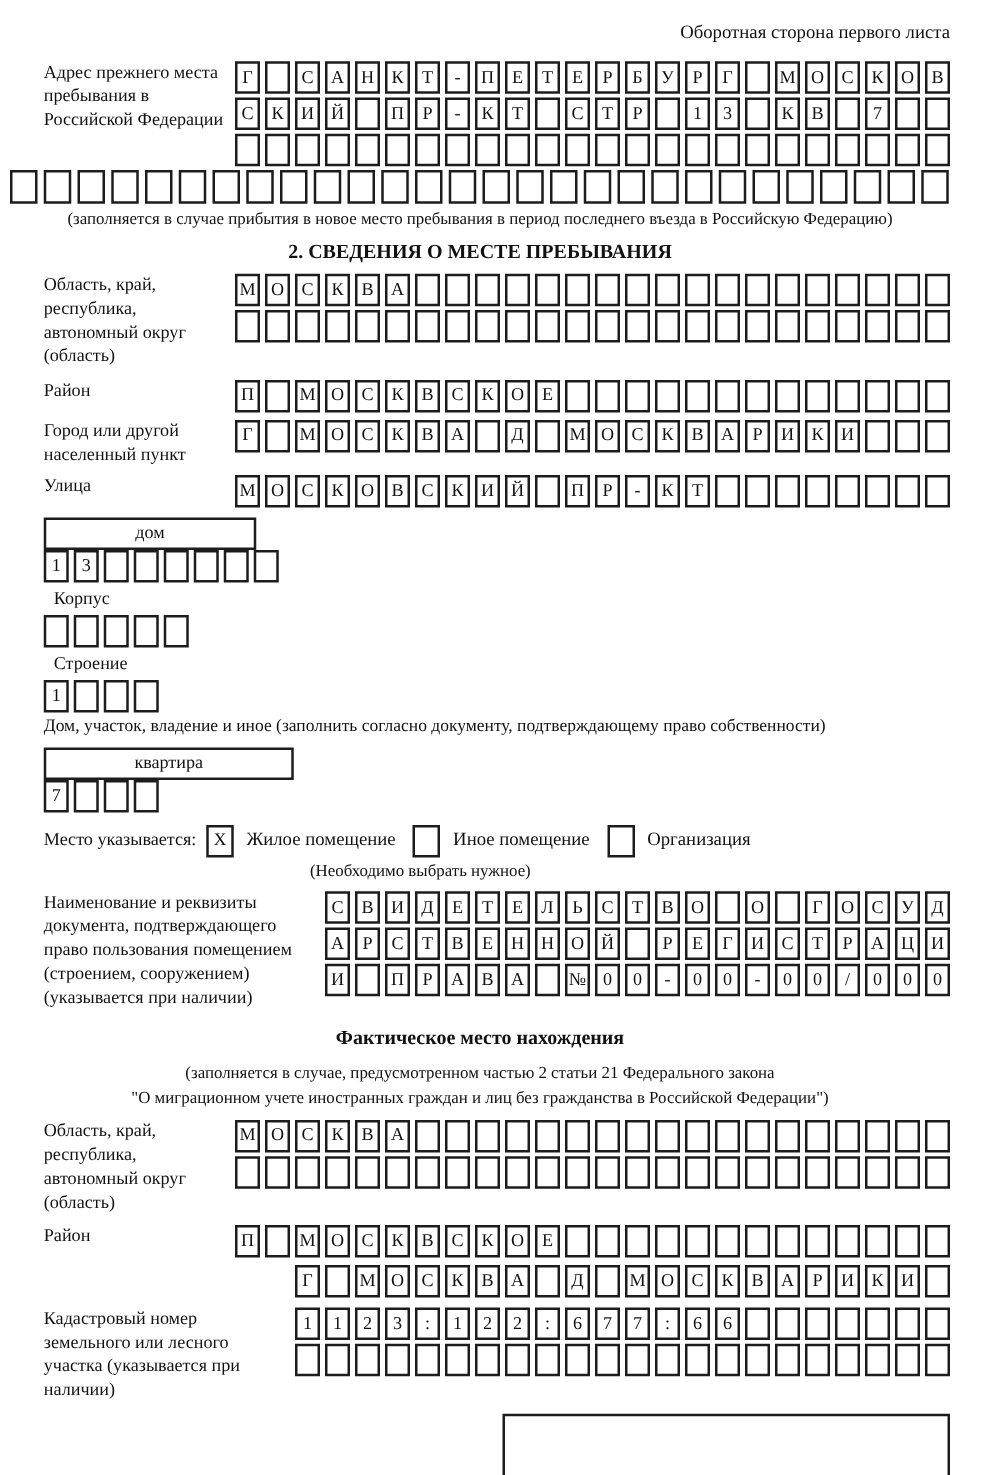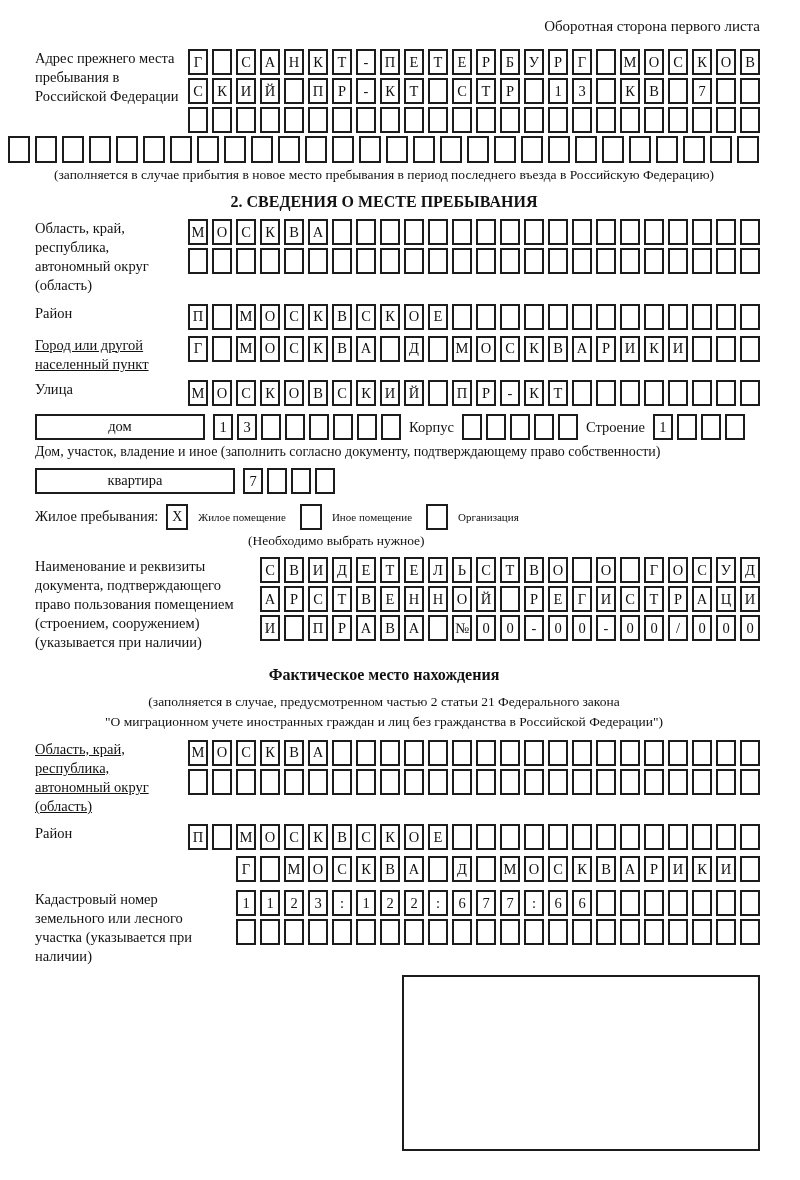--- a/index.html
+++ b/index.html
@@ -1,42 +1,42 @@
 <!DOCTYPE html>
 <html><head>
 <meta charset="utf-8">
 <style>
   html,body{margin:0;padding:0;background:#fff;}
   body{width:800px;font-family:"Liberation Serif","DejaVu Serif",serif;color:#111;}
   .sheet{width:800px;box-sizing:border-box;padding:18px 40px 10px 8px;}
   .back-note{text-align:right;font-size:15px;margin-bottom:14px;}
   .frow{display:flex;align-items:flex-start;}
   .flabel{font-size:14.5px;line-height:1.32;padding-left:27px;box-sizing:content-box;}
-  .w150{width:150px;} .w160{width:160px;text-decoration:underline;} .w200{width:200px;} .w185{width:185px;} .w235{width:235px;}
+  .w150{width:150px;} .w160{width:160px;} .w200{width:200px;} .w185{width:185px;} .w235{width:235px;}
   .cellcol{margin-left:auto;display:flex;flex-direction:column;gap:3px;}
   .cells{display:flex;gap:4px;margin-left:auto;}
   .cells.noauto{margin-left:0;}
   .cell{flex:0 0 16px;width:16px;height:22px;border:2px solid #1c1c1c;display:flex;align-items:center;justify-content:center;
         font-size:14.5px;line-height:1;white-space:pre;}
   .fullrow{gap:5px;margin-left:0;margin-top:3px;}
   .fullrow .cell{flex:0 0 18px;width:18px;height:23px;}
   .center-note{text-align:center;font-size:13.5px;margin-top:4px;}
   .sec-title{text-align:center;font-size:16px;font-weight:bold;margin:10px 0 8px 0;}
   .mt6{margin-top:6px;} .mt8{margin-top:8px;}
   .wide-box{border:2px solid #1c1c1c;height:26px;display:flex;align-items:center;justify-content:center;font-size:14.5px;box-sizing:border-box;}
-  .dom-row{display:flex;align-items:flex-start;margin-top:8px;margin-left:27px;}
+  .dom-row{display:flex;align-items:flex-start;margin-top:8px;margin-left:27px;flex-direction:column;}
   .dom-box{width:170px;margin-right:8px;}
   .kv-box{width:200px;margin-right:8px;}
   .inline-lbl{font-size:14.5px;line-height:26px;margin:0 8px;white-space:nowrap;}
   .fnote{font-size:14px;margin:4px 0 0 27px;}
   .place-row{display:flex;align-items:center;margin:10px 0 0 27px;}
   .place-lbl{font-size:14.5px;margin-right:8px;white-space:nowrap;}
   .chk{width:18px;height:22px;border:2px solid #1c1c1c;display:flex;align-items:center;justify-content:center;
        font-size:14px;margin-right:10px;}
-  .opt-lbl{font-size:11px;margin-right:14px;white-space:nowrap;text-align:center;}
+  .opt-lbl{font-size:15px;margin-right:14px;white-space:nowrap;text-align:center;}
   .select-note{font-size:13.5px;margin:3px 0 0 240px;}
   .fact-note{text-align:center;font-size:13.5px;line-height:1.45;}
   .stamp-wrap{display:flex;margin-top:8px;}
   .stamp-box{margin-left:auto;width:358px;height:176px;border:2px solid #1c1c1c;box-sizing:border-box;}
 </style>
 </head>
 <body>
 
 <div class="sheet">
 
@@ -341,21 +341,21 @@
     <div class="wide-box kv-box">квартира</div>
     <div class="cells noauto">
         <span class="cell">7</span>
         <span class="cell"> </span>
         <span class="cell"> </span>
         <span class="cell"> </span>
       </div>
   </div>
 
   <div class="place-row">
-    <div class="place-lbl">Жилое пребывания:</div>
+    <div class="place-lbl">Место указывается:</div>
     <div class="chk">X</div>
     <div class="opt-lbl">Жилое помещение</div>
     <div class="chk"></div>
     <div class="opt-lbl">Иное помещение</div>
     <div class="chk"></div>
     <div class="opt-lbl">Организация</div>
   </div>
   <div class="select-note">(Необходимо выбрать нужное)</div>
 
   <div class="frow mt8">

